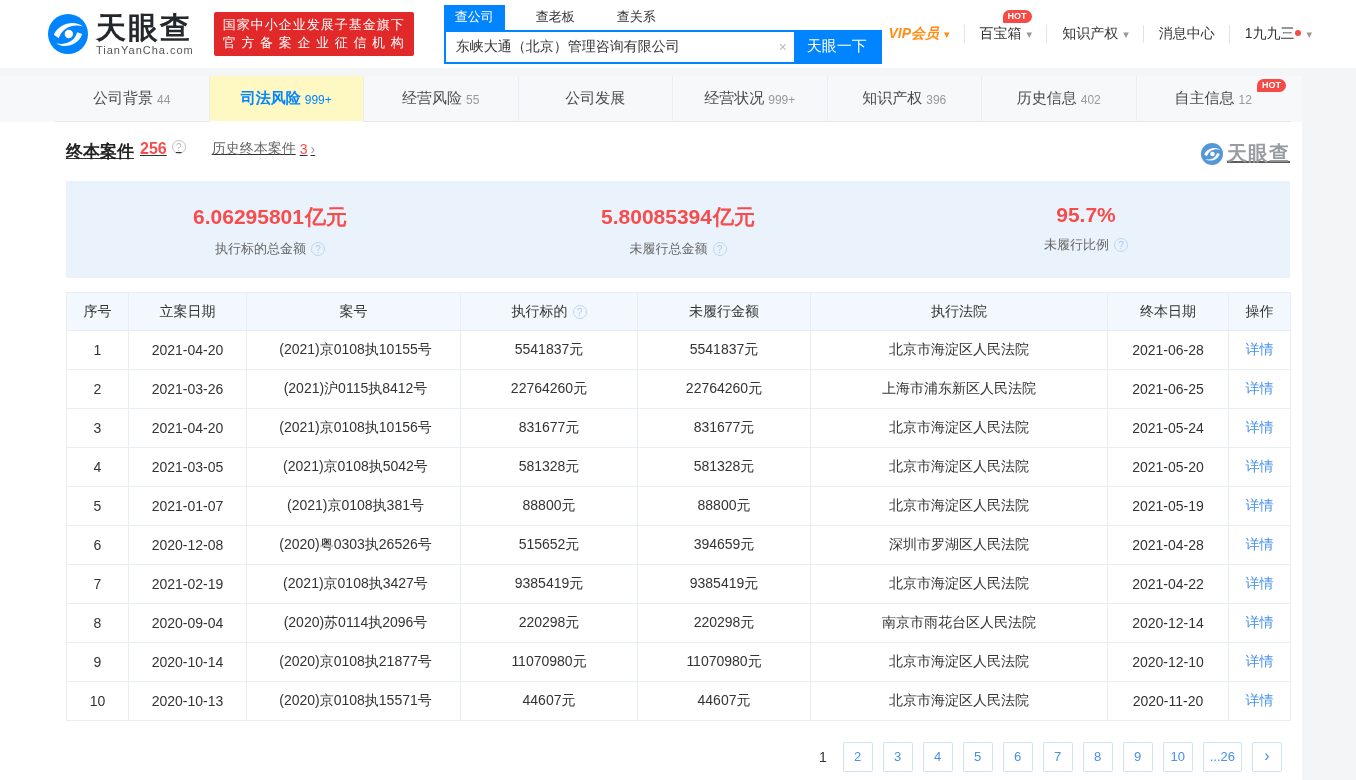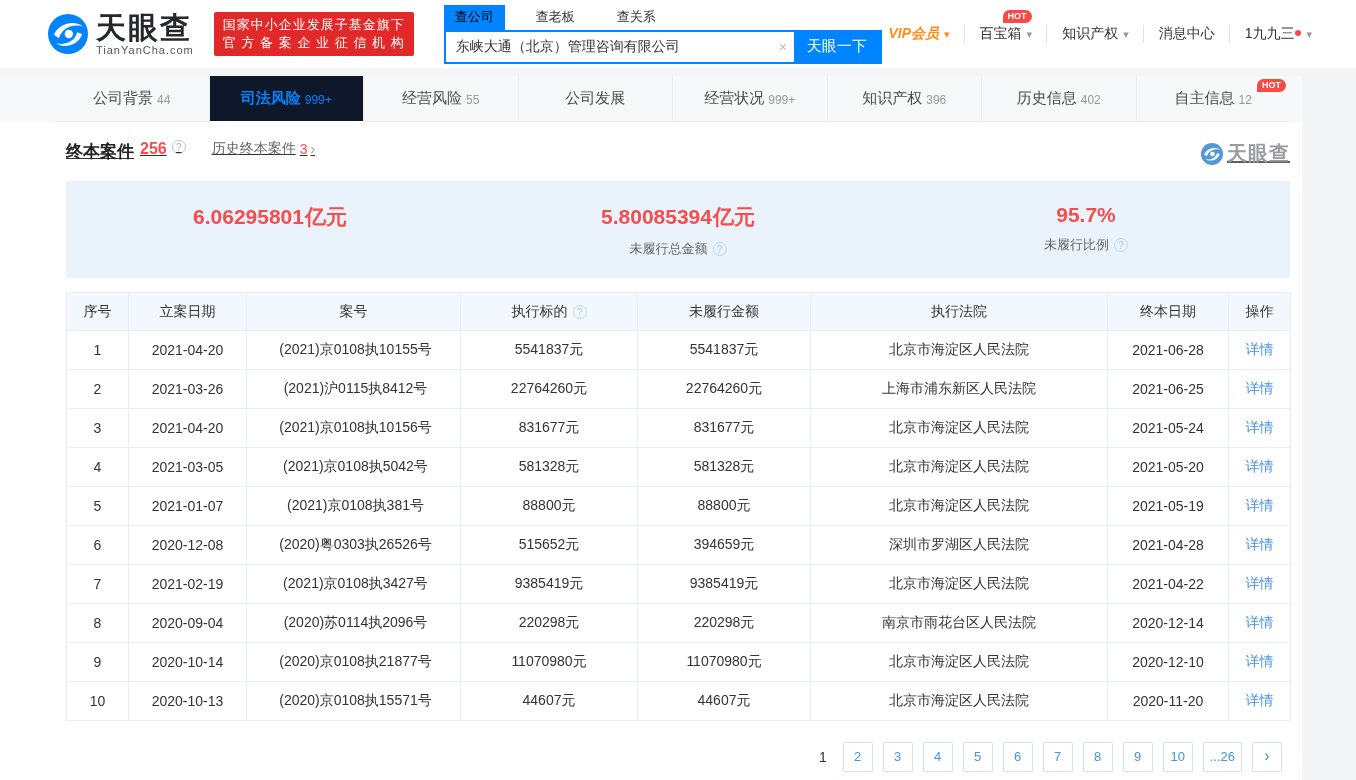--- a/index.html
+++ b/index.html
@@ -10,21 +10,21 @@
   .site-header { width:1356px; height:68px; background:#fff; display:flex; align-items:center; padding:0 44px 0 48px; }
   .logo { display:flex; align-items:center; gap:8px; }
   .logo-title { font-size:30px; font-weight:bold; color:#24272b; letter-spacing:2px; line-height:30px; }
   .logo-sub { font-size:11px; color:#555; letter-spacing:1px; margin-top:1px; }
   .brand-badge { margin-left:20px; background:var(--brand-red); color:#fff; font-size:13px;
     padding:4px 9px; border-radius:2px; line-height:18px; }
   .brand-badge div { text-align:justify; text-align-last:justify; letter-spacing:1px; }
   .search-block { margin-left:30px; width:438px; }
   .search-tabs { display:flex; align-items:flex-end; gap:20px; height:25px; }
   .stab { font-size:13px; color:#333; padding:3px 11px 4px; cursor:pointer; }
-  .stab.active { background:var(--accent); color:#000000; }
+  .stab.active { background:var(--accent); color:#ffffff; }
   .search-bar { display:flex; border:2px solid var(--accent); height:34px; background:#fff; }
   .search-bar input { flex:1; border:none; outline:none; padding:0 8px 0 10px; font-size:14px; color:#333;
     font-family:inherit; }
   .clear-x { width:22px; display:flex; align-items:center; justify-content:center; color:#bbb; font-size:14px; cursor:pointer; }
   .search-btn { width:86px; background:var(--accent); color:#fff; border:none; font-size:15px; cursor:pointer; font-family:inherit; }
   .top-nav { margin-left:auto; display:flex; align-items:center; }
   .nav-item { position:relative; font-size:14px; color:#333; cursor:pointer; display:flex; align-items:center; }
   .nav-item + .nav-item { border-left:1px solid #e3e3e3; margin-left:14px; padding-left:15px; }
   .nav-item.vip .nav-label { color:var(--orange); font-weight:bold; font-style:italic; }
   .caret { font-size:11px; color:#999; margin-left:5px; }
@@ -38,21 +38,21 @@
   
   .content-wrap { width:1302px; background:#fff; margin-top:8px; min-height:704px; }
 
   
   .company-tabs { display:flex; padding:0 12px 0 55px; background:var(--tab-bg); height:46px; }
   .company-tab { flex:1; position:relative; display:flex; align-items:center; justify-content:center;
     background:var(--tab-bg); border-bottom:1px solid #e6e9ec; cursor:pointer; }
   .company-tab + .company-tab { border-left:1px solid #eceff1; }
   .ct-label { font-size:15px; color:#4a4a4a; }
   .ct-count { font-size:12px; color:#999; margin-left:4px; margin-top:2px; }
-  .company-tab.active { background:#0f172a; border-bottom-color:#fff; }
+  .company-tab.active { background:#fef9c3; border-bottom-color:#fff; }
   .company-tab.active .ct-label { color:var(--accent); font-weight:bold; }
   .company-tab.active .ct-count { color:var(--accent); }
   .hot-corner { position:absolute; top:3px; right:4px; }
 
   
   main { padding:18px 12px 0 66px; }
   .section-head { display:flex; align-items:flex-start; height:28px;text-decoration:underline; }
   .sec-title { font-size:17px; font-weight:bold; color:#222; }
   .sec-count { font-size:16px; font-weight:bold; color:var(--red); margin-left:6px; }
   .help { display:inline-block; width:14px; height:14px; border-radius:50%; text-align:center;
@@ -200,20 +200,21 @@
           <path d="M41 24 C37 38 18 42 10 35 C21 38 32 33 35 22 Z" fill="#ffffff" opacity="0.95"></path>
           <circle cx="25" cy="24" r="5" fill="#ffffff"></circle>
         </svg>
         <span class="wm-text">天眼查</span>
       </div>
     </div>
 
     <div class="stats" id="stats">
         <div class="stat">
           <div class="stat-value"><span class="sv">6.06295801</span><span class="su">亿元</span></div>
+          <div class="stat-label"><span>执行标的总金额</span><span class="help blue">?</span></div>
         </div>
         <div class="stat">
           <div class="stat-value"><span class="sv">5.80085394</span><span class="su">亿元</span></div>
           <div class="stat-label"><span>未履行总金额</span><span class="help blue">?</span></div>
         </div>
         <div class="stat">
           <div class="stat-value"><span class="sv">95.7%</span></div>
           <div class="stat-label"><span>未履行比例</span><span class="help blue">?</span></div>
         </div>
       </div>

